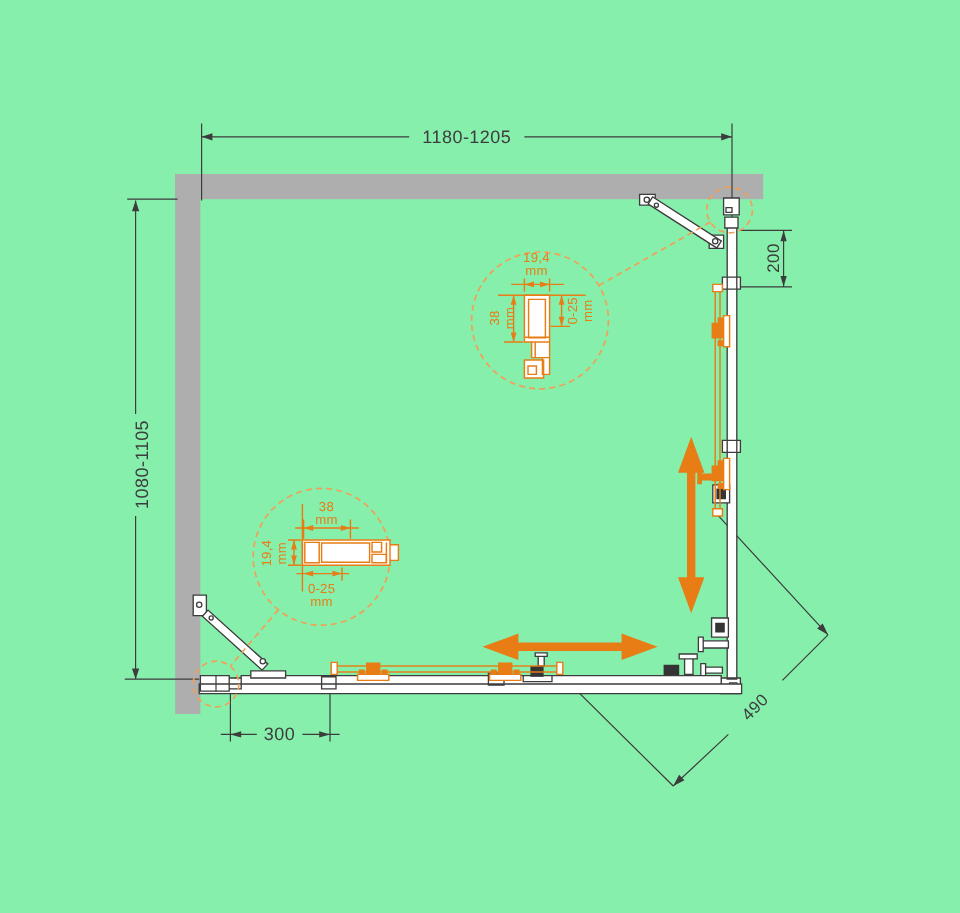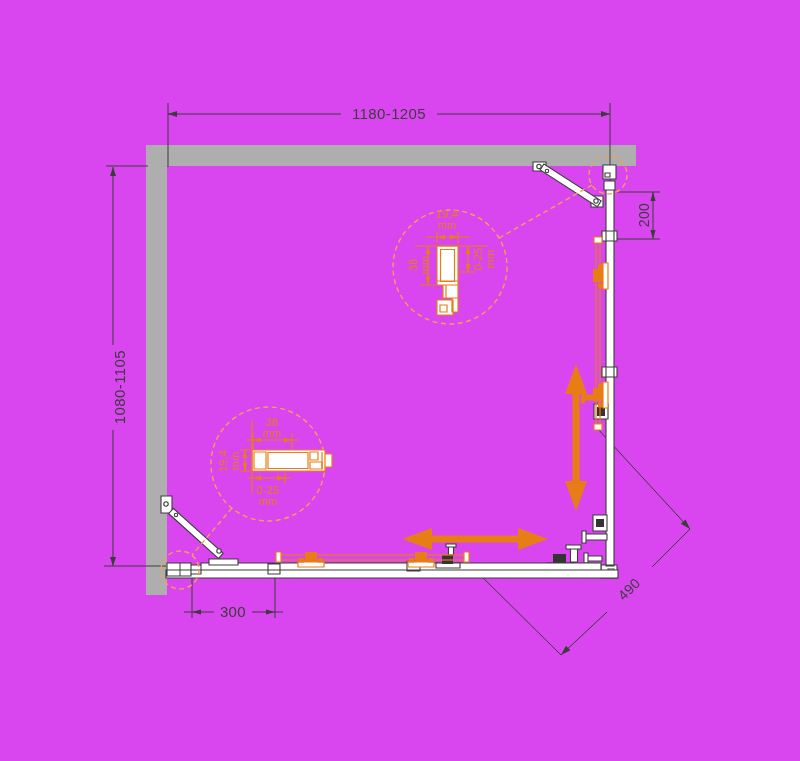--- a/index.html
+++ b/index.html
@@ -1,16 +1,16 @@
 <!DOCTYPE html>
 <html><head>
 <meta charset="utf-8">
 <style>
   html,body { margin:0; padding:0; background:#ffffff; }
-  #stage { position:relative; width:800px; height:761px; background:#d946ef; overflow:hidden; }
+  #stage { position:relative; width:800px; height:761px; background:#86efac; overflow:hidden; }
   svg text { font-family:"Liberation Sans", sans-serif; fill:#3D3D3D; letter-spacing:0.4px; }
   .dim-label   { font-size:15px; }
   .dim-label-s { font-size:14px; }
   .acc-label   { font-size:11px; fill:#E87D15; letter-spacing:0.2px; }
   .ln     { stroke:#3C3C3C; stroke-width:1; fill:none; }
   .fr     { stroke:#3C3C3C; stroke-width:1.1; fill:#ffffff; }
   .blk    { fill:#343434; stroke:none; }
   .arr    { fill:#3C3C3C; stroke:none; }
   .wall   { fill:#AEAEAE; stroke:none; }
   .org-s  { stroke:#E87D15; stroke-width:1.2; fill:none; }

